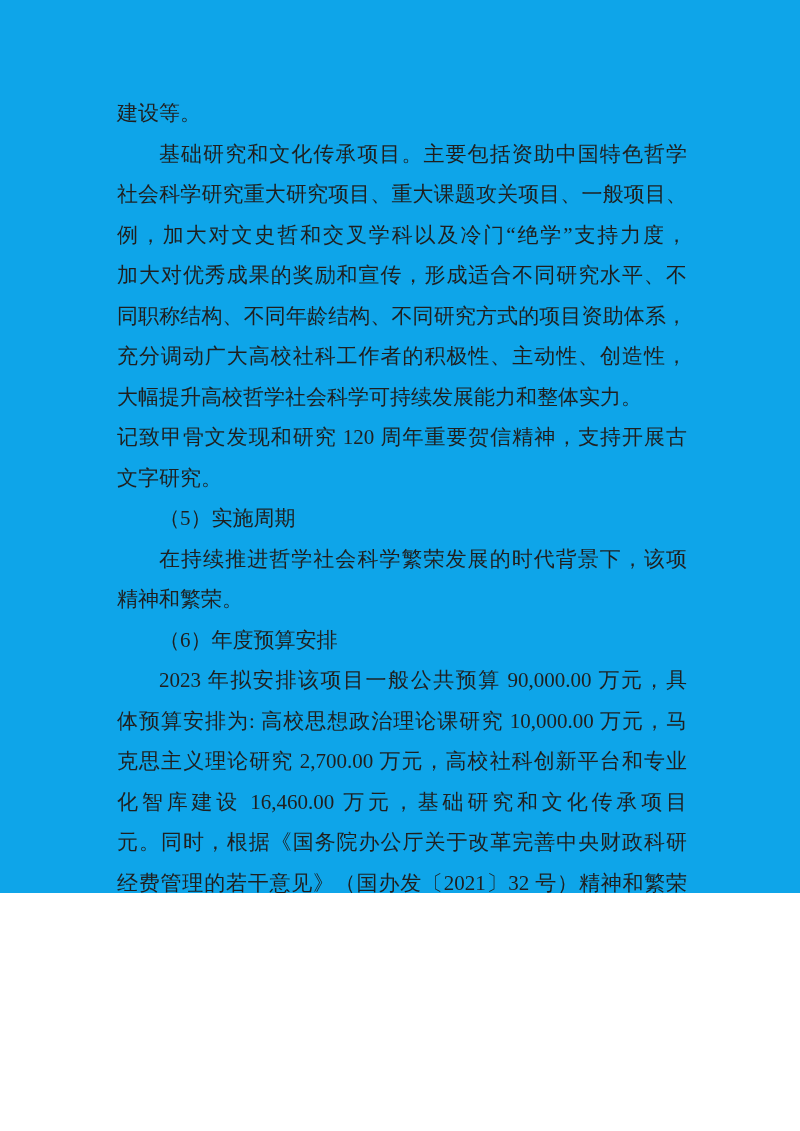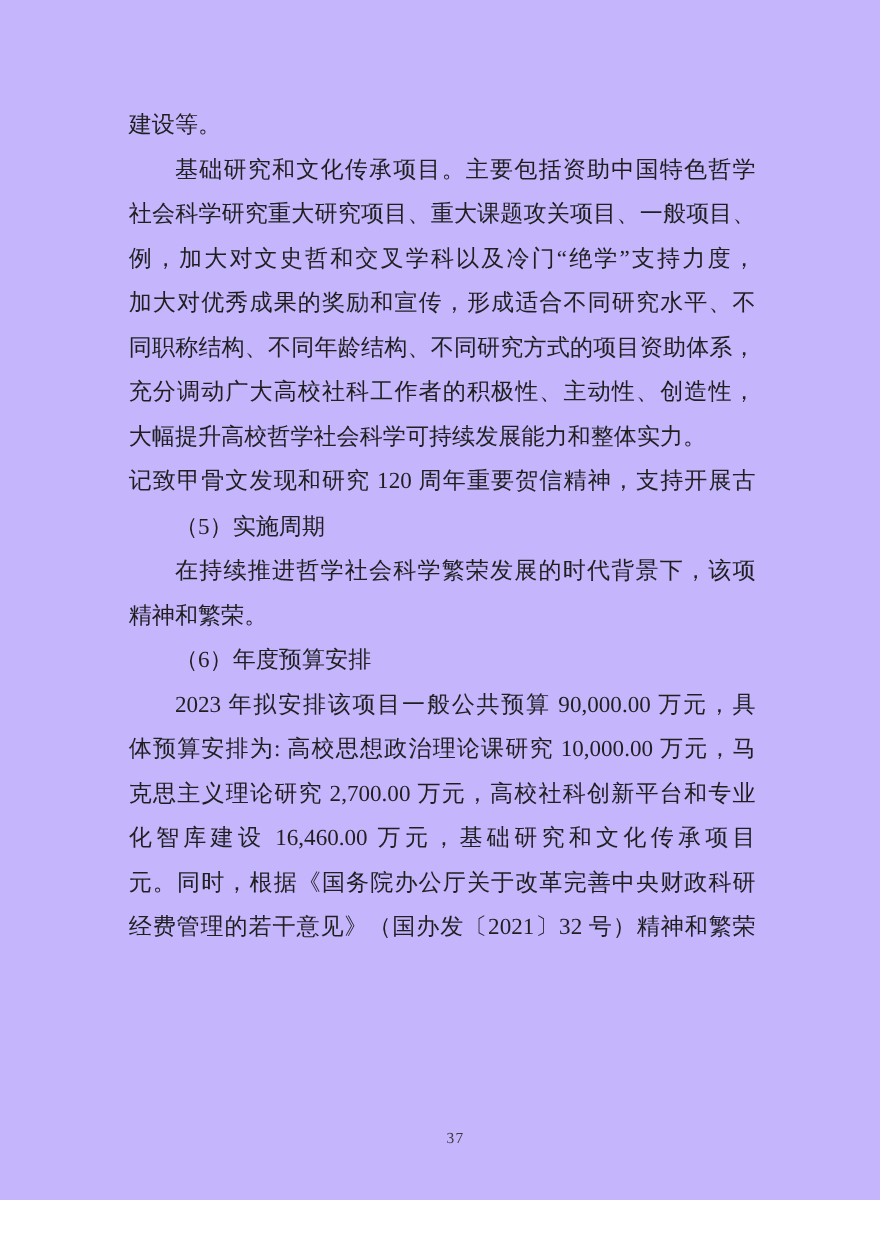--- a/index.html
+++ b/index.html
@@ -4,22 +4,22 @@
 <title>Document Page 37</title>
 <style>
   html, body {
     margin: 0;
     padding: 0;
     background: #ffffff;
   }
   .page {
     position: relative;
     width: 800px;
-    height: 1091px;
-    background: #c4b5fd;
+    height: 893px;
+    background: #0ea5e9;
     overflow: hidden;
     font-family: "Liberation Serif", "DejaVu Serif", serif;
     color: #1f1f1f;
   }
   .textblock {
     position: absolute;
     left: 117px;
     top: 93px;
     width: 570px;
     font-size: 21px;
@@ -57,20 +57,21 @@
   <div class="textblock">
       <div class="line">建设等。</div>
       <div class="line just ind">基础研究和文化传承项目。主要包括资助中国特色哲学</div>
       <div class="line just">社会科学研究重大研究项目、重大课题攻关项目、一般项目、</div>
       <div class="line just">例，加大对文史哲和交叉学科以及冷门“绝学”支持力度，</div>
       <div class="line just">加大对优秀成果的奖励和宣传，形成适合不同研究水平、不</div>
       <div class="line just">同职称结构、不同年龄结构、不同研究方式的项目资助体系，</div>
       <div class="line just">充分调动广大高校社科工作者的积极性、主动性、创造性，</div>
       <div class="line">大幅提升高校哲学社会科学可持续发展能力和整体实力。</div>
       <div class="line just">记致甲骨文发现和研究 120 周年重要贺信精神，支持开展古</div>
+      <div class="line">文字研究。</div>
       <div class="line ind">（5）实施周期</div>
       <div class="line just ind">在持续推进哲学社会科学繁荣发展的时代背景下，该项</div>
       <div class="line">精神和繁荣。</div>
       <div class="line ind">（6）年度预算安排</div>
       <div class="line just ind">2023 年拟安排该项目一般公共预算 90,000.00 万元，具</div>
       <div class="line just">体预算安排为: 高校思想政治理论课研究 10,000.00 万元，马</div>
       <div class="line just">克思主义理论研究 2,700.00 万元，高校社科创新平台和专业</div>
       <div class="line just">化智库建设 16,460.00 万元，基础研究和文化传承项目</div>
       <div class="line just">元。同时，根据《国务院办公厅关于改革完善中央财政科研</div>
       <div class="line just">经费管理的若干意见》（国办发〔2021〕32 号）精神和繁荣</div>

